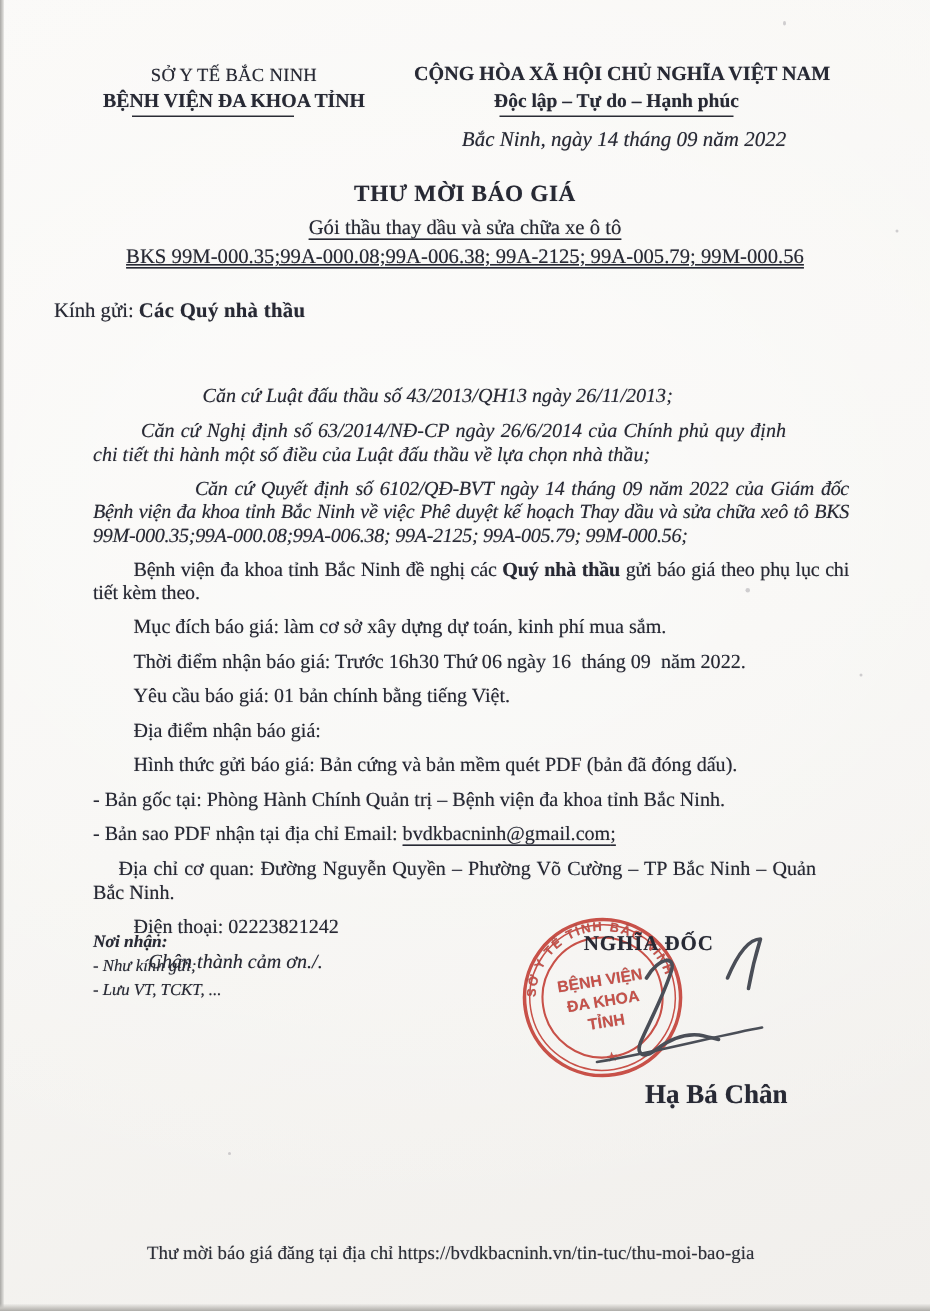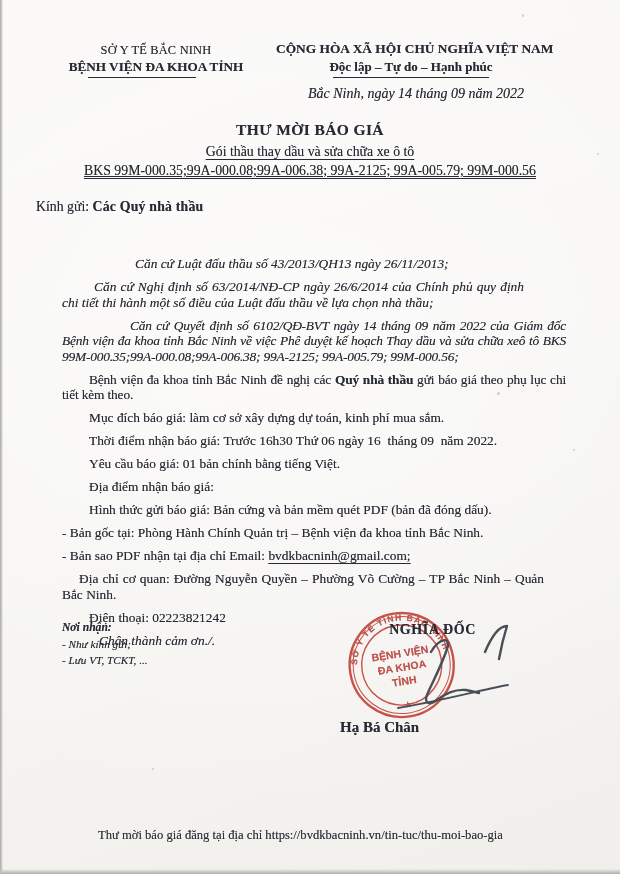--- a/index.html
+++ b/index.html
@@ -46,21 +46,21 @@
   .ind{text-indent:27px;}
   .bullet{margin-left:62px;}
   .addr{text-indent:17px;max-width:482px;text-align:justify;}
   .thanks{font-style:italic;text-indent:37px;}
   
   .noinhan{position:absolute;left:62px;top:621px;font-style:italic;}
   .noinhan .lbl{font-size:11.6px;font-weight:bold;}
   .noinhan .itm{font-size:11.2px;margin-top:4px;}
   
   .gd-title{position:absolute;left:340px;top:622px;width:185px;text-align:center;font-size:14px;font-weight:bold;letter-spacing:.6px;z-index:3;}
-  .sig-name{position:absolute;left:340px;top:719px;width:185px;text-align:left;font-size:15px;font-weight:bold;z-index:3;}
+  .sig-name{position:absolute;left:340px;top:719px;width:185px;text-align:right;font-size:18px;font-weight:bold;z-index:3;}
   .stamp{position:absolute;left:340px;top:601px;width:124px;height:132px;transform:rotate(-9deg);opacity:.88;z-index:2;}
   .ink{position:absolute;left:375px;top:612px;width:212px;height:106px;z-index:4;}
   
   .footer{position:absolute;left:58px;top:828px;width:520px;font-size:12.6px;color:#2e3039;margin-left:40px;}
 </style>
 </head>
 <body>
 
 <div class="page soft">
 

